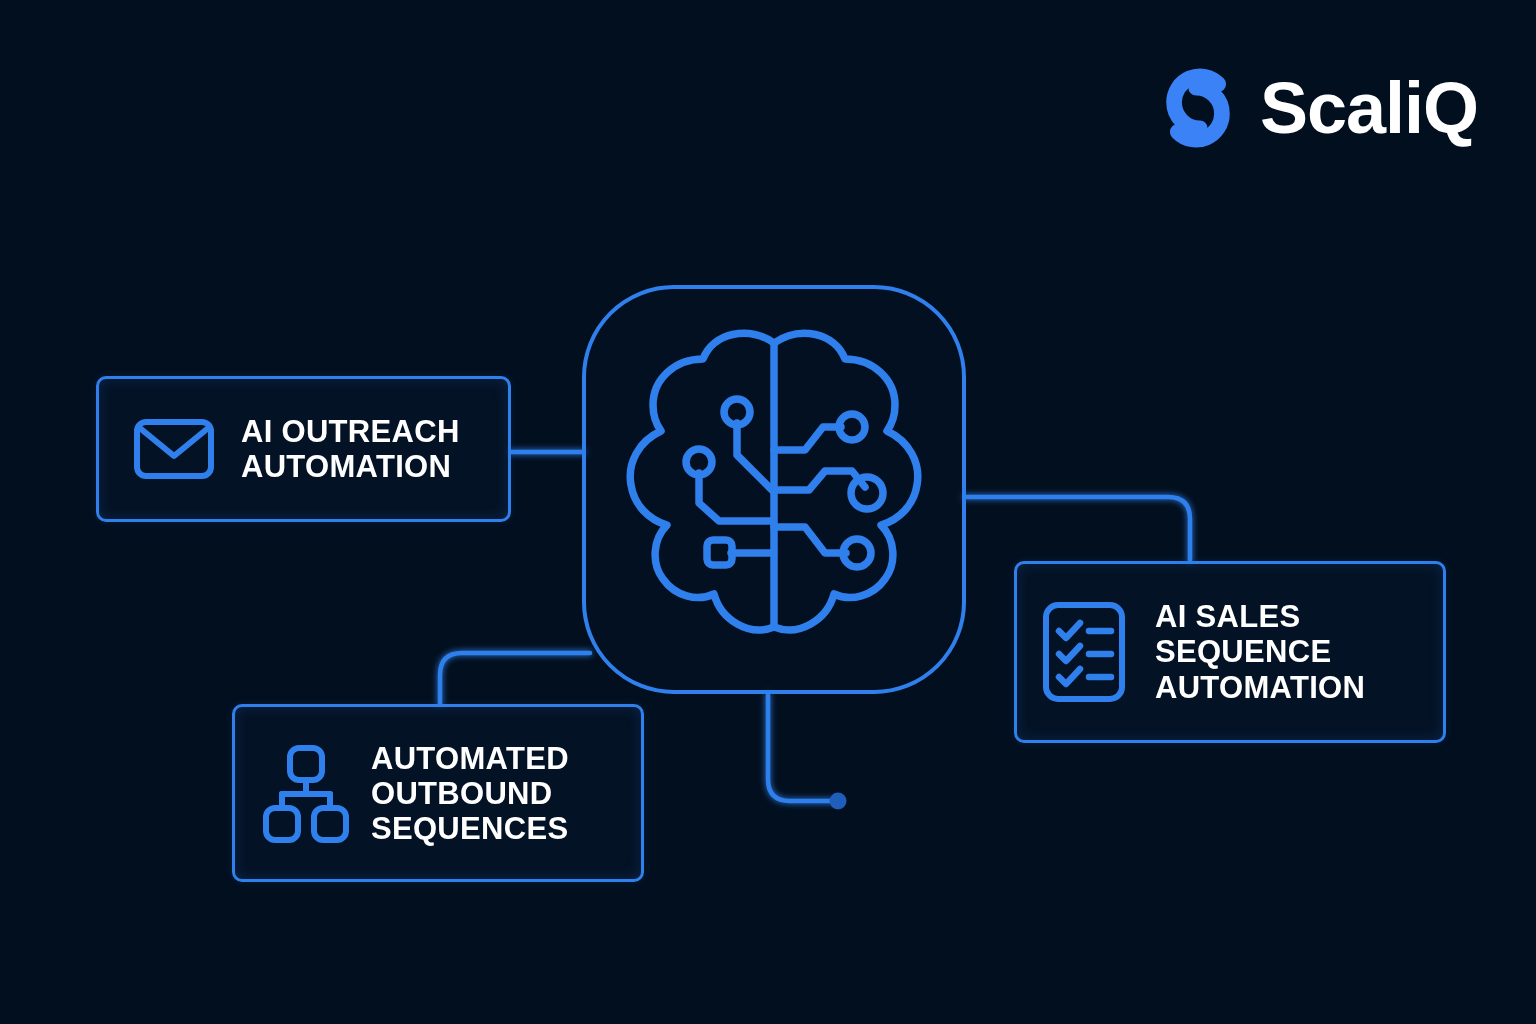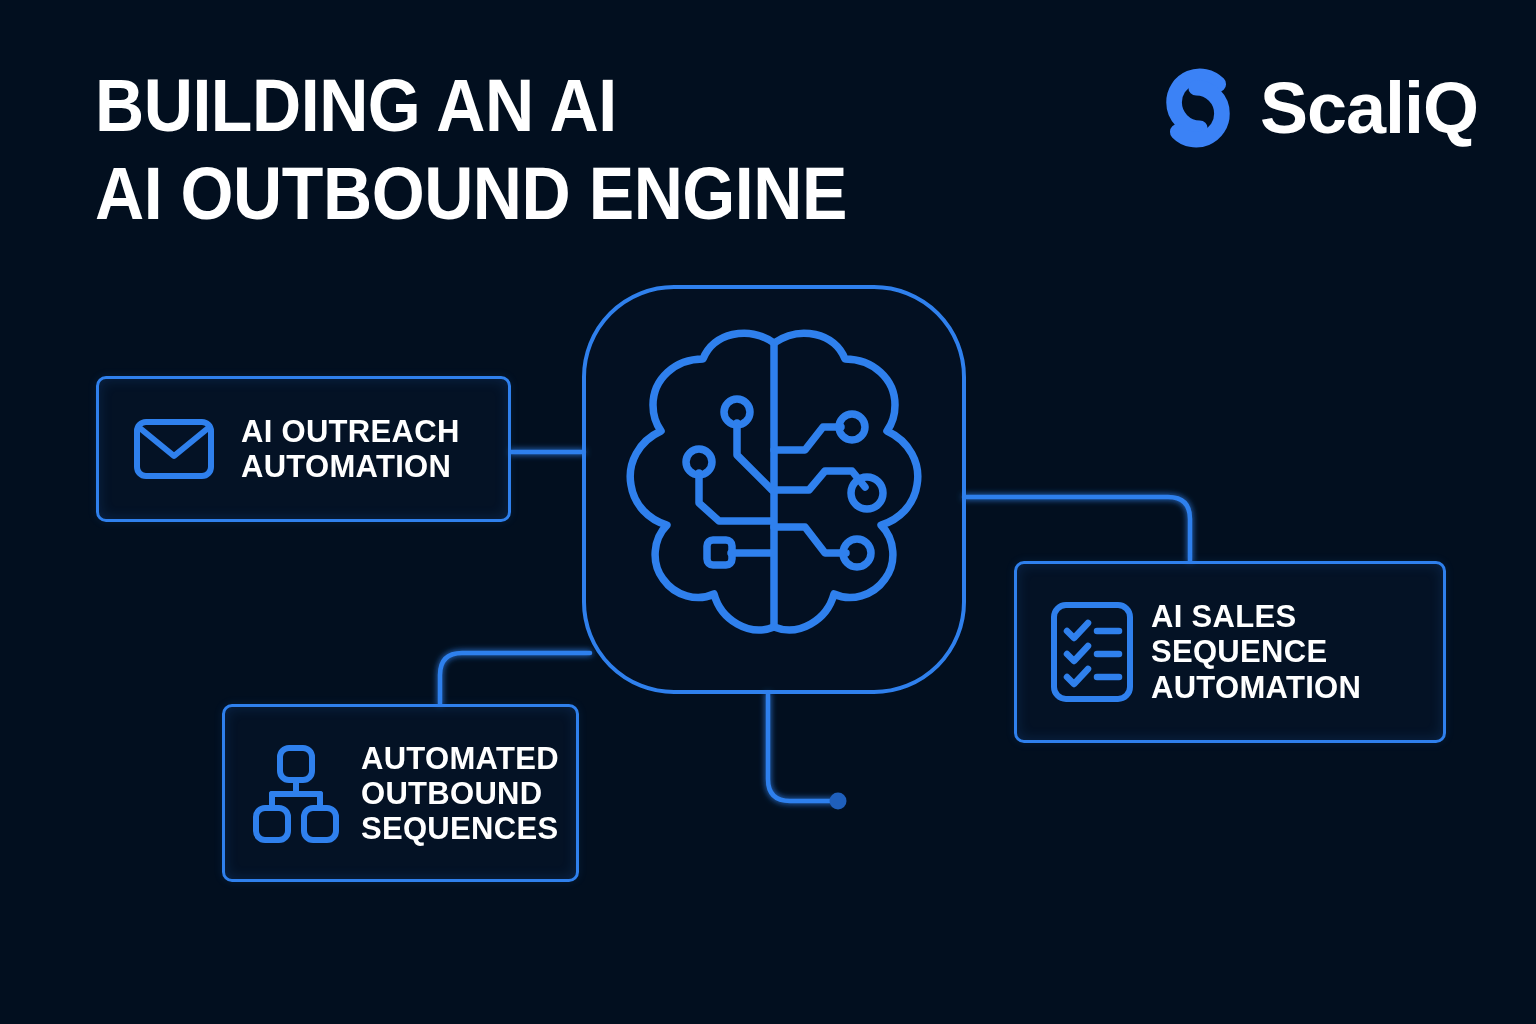--- a/index.html
+++ b/index.html
@@ -47,45 +47,41 @@
   }
   .card-icon{flex:0 0 auto;display:flex;align-items:center;justify-content:center;}
   .card-label{
     color:#ffffff;font-weight:700;line-height:1.14;
     letter-spacing:0.3px;white-space:pre-line;
   }
 
   #card-outreach{left:96px;top:376px;width:415px;height:146px;padding:0 22px 0 34px;gap:26px;}
   #card-outreach .card-label{font-size:31px;}
 
-  #card-sales{left:1014px;top:561px;width:432px;height:182px;padding:0 20px 0 32px;gap:16px;}
+  #card-sales{left:1014px;top:561px;width:432px;height:182px;padding:0 20px 0 24px;gap:28px;}
   #card-sales .card-label{font-size:31px;}
 
-  #card-sequences{left:222px;top:704px;width:357px;height:178px;padding:1px 16px 0 26px;gap:22px;}
+  #card-sequences{left:232px;top:704px;width:412px;height:178px;padding:1px 16px 0 26px;gap:22px;}
   #card-sequences .card-label{font-size:31px;}
 
   
   #brain-container{
     position:absolute;left:582px;top:285px;width:384px;height:409px;
     border:4px solid #2f80ed;border-radius:92px;
     background:rgba(6,20,40,0.35);
     box-sizing:border-box;
     display:flex;align-items:center;justify-content:center;
   }
   #brain-icon{width:330px;height:350px;display:block;}
 </style>
 </head>
 <body>
 
 <div id="stage">
 
-  <div id="title-block">
-    <div class="title-line">BUILDING AN AI</div>
-    <div class="title-line">AI OUTBOUND ENGINE</div>
-  </div>
 
   <div id="logo">
     <svg id="logo-mark" viewBox="0 0 100 100">
 
       <path d="M72 24 A28 28 0 0 0 24 44 A28 28 0 0 0 52 72" fill="none" stroke="#3b82f6" stroke-width="17" stroke-linecap="round"></path>
       <path d="M28 76 A28 28 0 0 0 76 56 A28 28 0 0 0 48 28" fill="none" stroke="#3b82f6" stroke-width="17" stroke-linecap="round"></path>
     </svg>
     <span id="logo-text">ScaliQ</span>
   </div>
 

